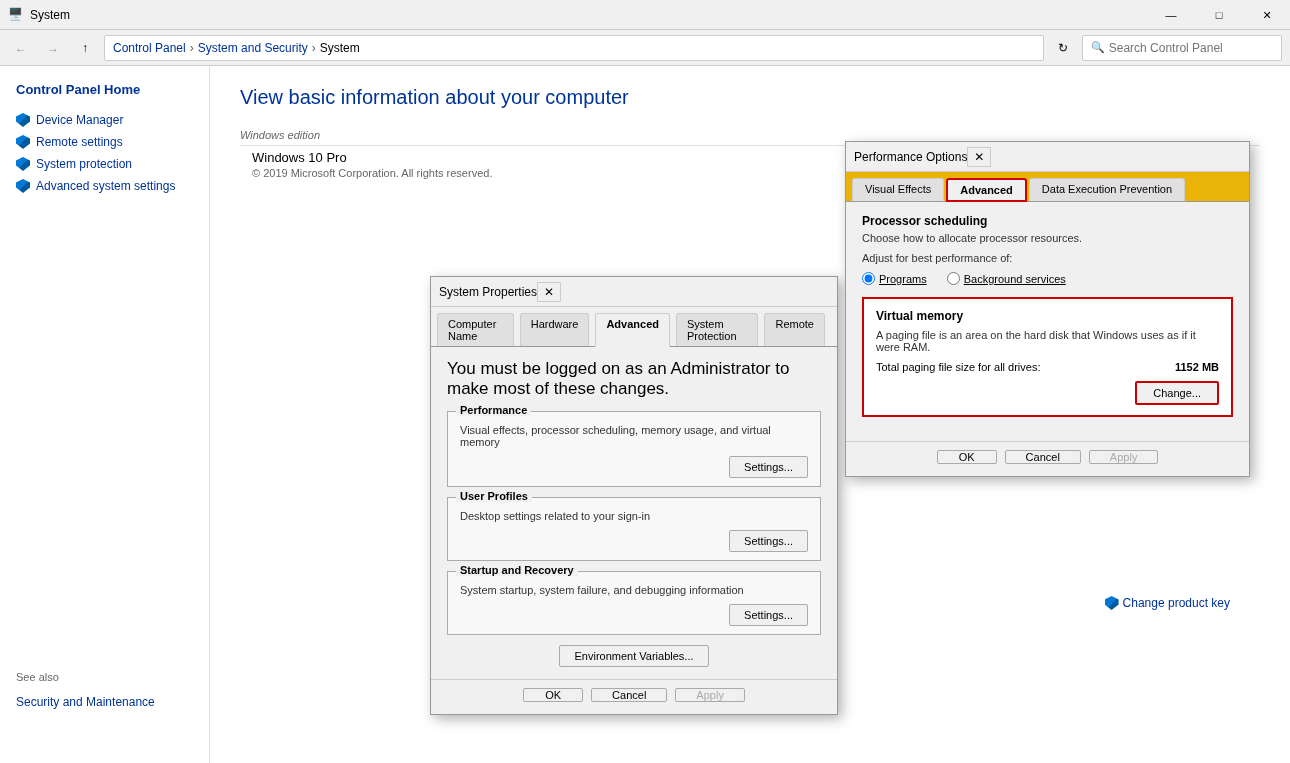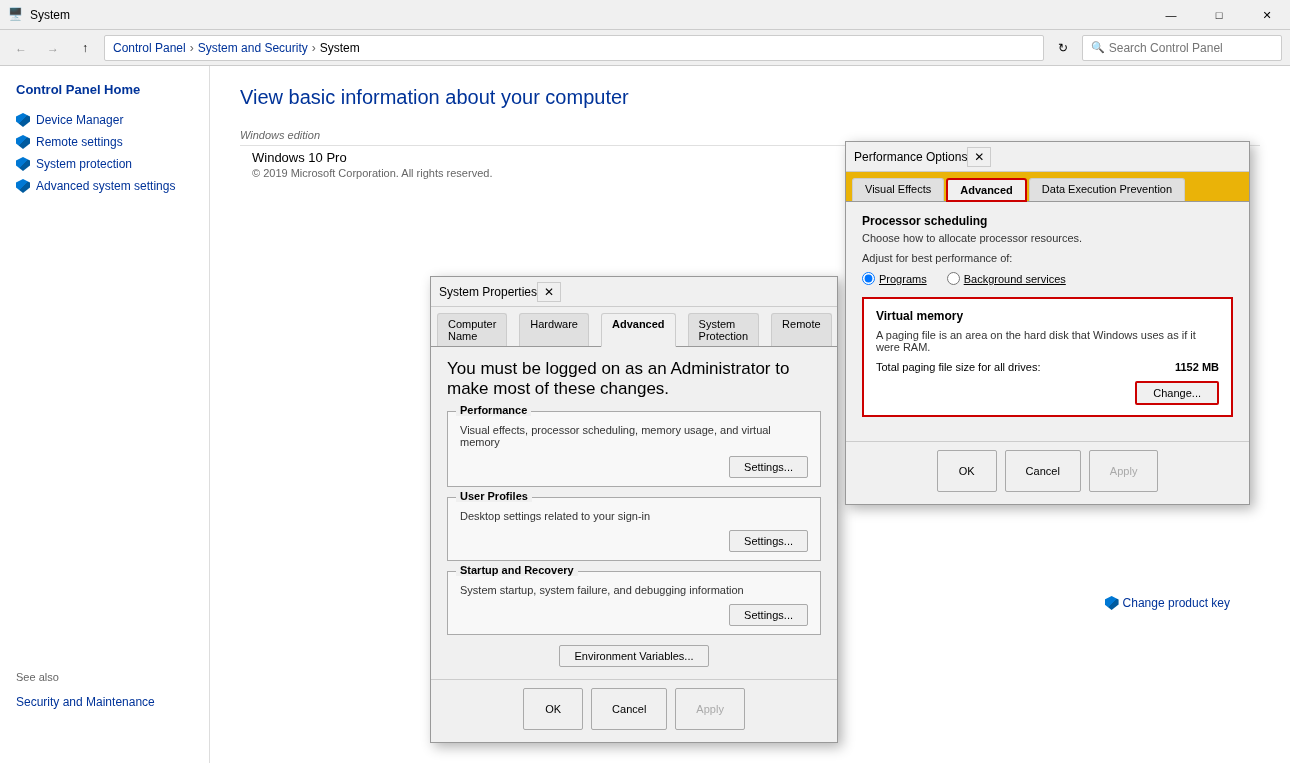--- a/index.html
+++ b/index.html
@@ -125,21 +125,21 @@
       left: 220px; top: 210px; width: 408px;
     }
     .tab-bar {
       display: flex;
       border-bottom: 1px solid #999;
       padding: 6px 6px 0;
       background: #f0f0f0;
     }
     .tab {
       padding: 4px 10px; border: 1px solid #ccc; border-bottom: none;
-      background: #e0e0e0; cursor: pointer; font-size: 11px; margin-right: 12px;
+      background: #e0e0e0; cursor: pointer; font-size: 11px; margin-right: 6px;
       border-radius: 3px 3px 0 0; position: relative;
     }
     .tab.active {
       background: #f0f0f0; border-bottom: 1px solid #f0f0f0;
       margin-bottom: -1px; z-index: 1; font-weight: bold;
     }
     .dialog-content { padding: 12px 16px; background: #f0f0f0; }
     .admin-note { font-size: 17px; margin-bottom: 12px; }
     .section-box {
       border: 1px solid #aaa; padding: 8px 12px; margin-bottom: 10px;
@@ -153,21 +153,21 @@
     .dialog-btn {
       padding: 4px 14px; border: 1px solid #aaa; background: #f0f0f0;
       cursor: pointer; font-size: 11px; border-radius: 2px;
     }
     .dialog-footer {
       display: flex; justify-content: center; gap: 8px;
       padding: 8px 16px 12px; background: #f0f0f0;
       border-top: 1px solid #ccc;
     }
     .dialog-footer-btn {
-      padding: 14px 20px; border: 1px solid #aaa; background: #f0f0f0;
+      padding: 0 20px; border: 1px solid #aaa; background: #f0f0f0;
       cursor: pointer; font-size: 11px; border-radius: 2px; min-width: 60px;
     }
     .dialog-footer-btn.disabled { color: #aaa; cursor: default; }
     .env-btn-row { display: flex; justify-content: center; margin-top: 6px; }
 
     
     .perf-dialog {
       left: 635px; top: 75px; width: 405px;
     }
     .perf-tab-bar {

